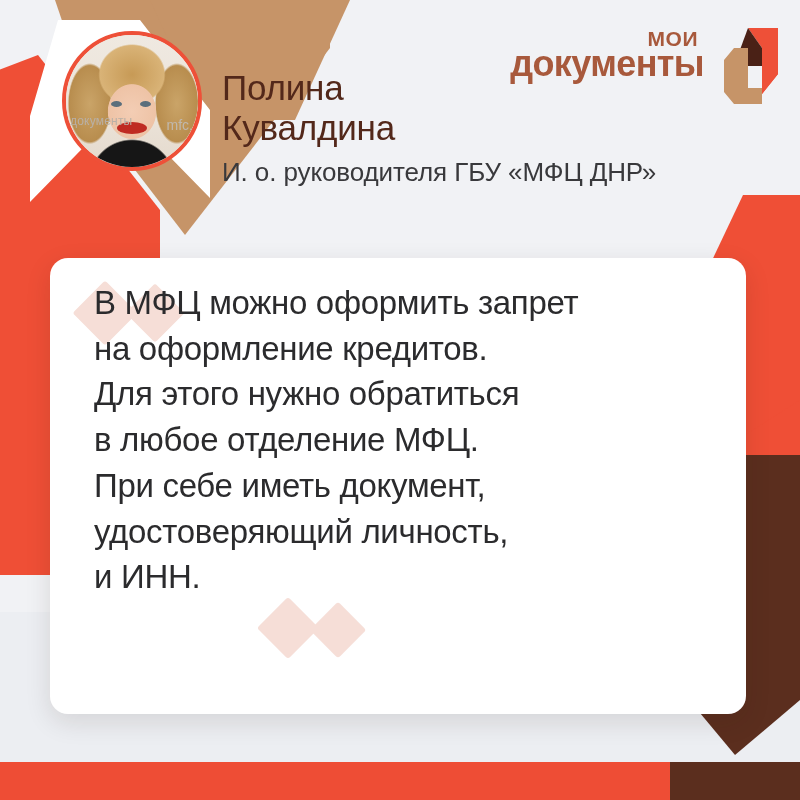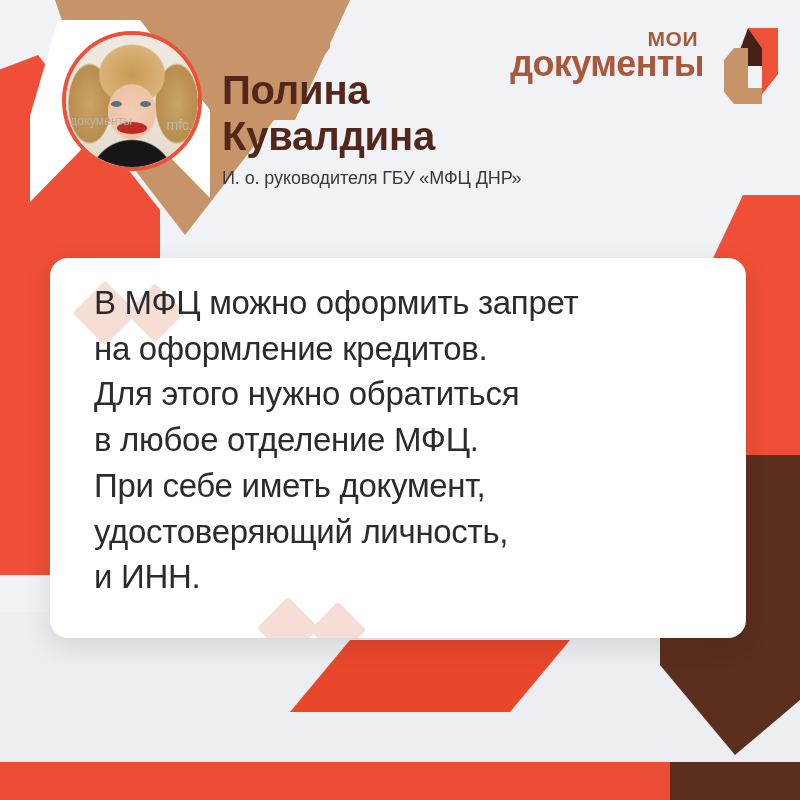--- a/index.html
+++ b/index.html
@@ -209,30 +209,30 @@
     font-size: 14px;
     color: #c0b8ae;
   }
 
   .speaker {
     position: absolute;
     left: 222px;
     top: 68px;
   }
   .speaker-name {
-    font-size: 40px;
-    font-weight: bold;
+    font-size: 35px;
+    font-weight: normal;
     color: #53281a;
     line-height: 1.14;
     letter-spacing: -0.2px;
     white-space: pre-line;
   }
   .speaker-role {
     margin-top: 9px;
-    font-size: 18px;
+    font-size: 26px;
     color: #39393c;
     letter-spacing: -0.1px;
   }
 
   
   .logo {
     position: absolute;
     right: 18px;
     top: 24px;
     width: 230px;
@@ -265,21 +265,21 @@
     width: 64px;
     height: 80px;
   }
 
   
   .card {
     position: absolute;
     left: 50px;
     top: 258px;
     width: 696px;
-    height: 380px;
+    height: 456px;
     background: #ffffff;
     border-radius: 18px;
     box-shadow: 0 8px 26px rgba(40,25,20,0.12);
     overflow: hidden;
     z-index: 8;
   }
   .wm-diamond {
     position: absolute;
     background: #f6ded7;
     transform: rotate(45deg);

